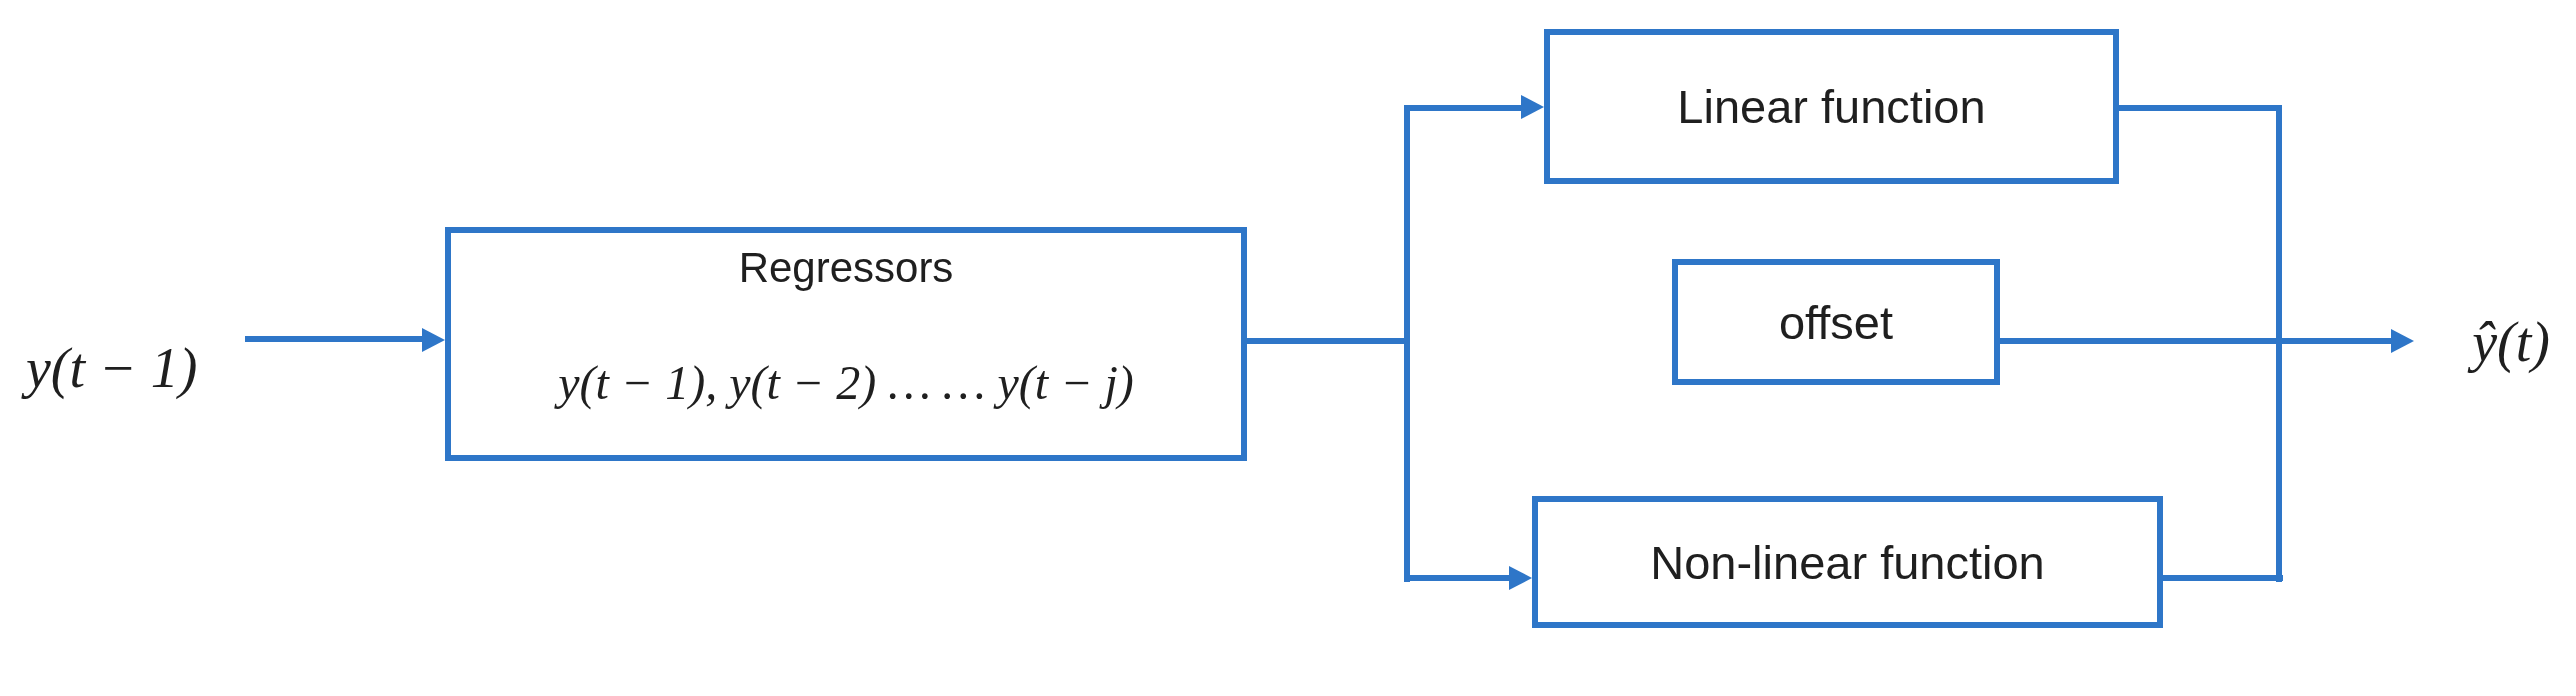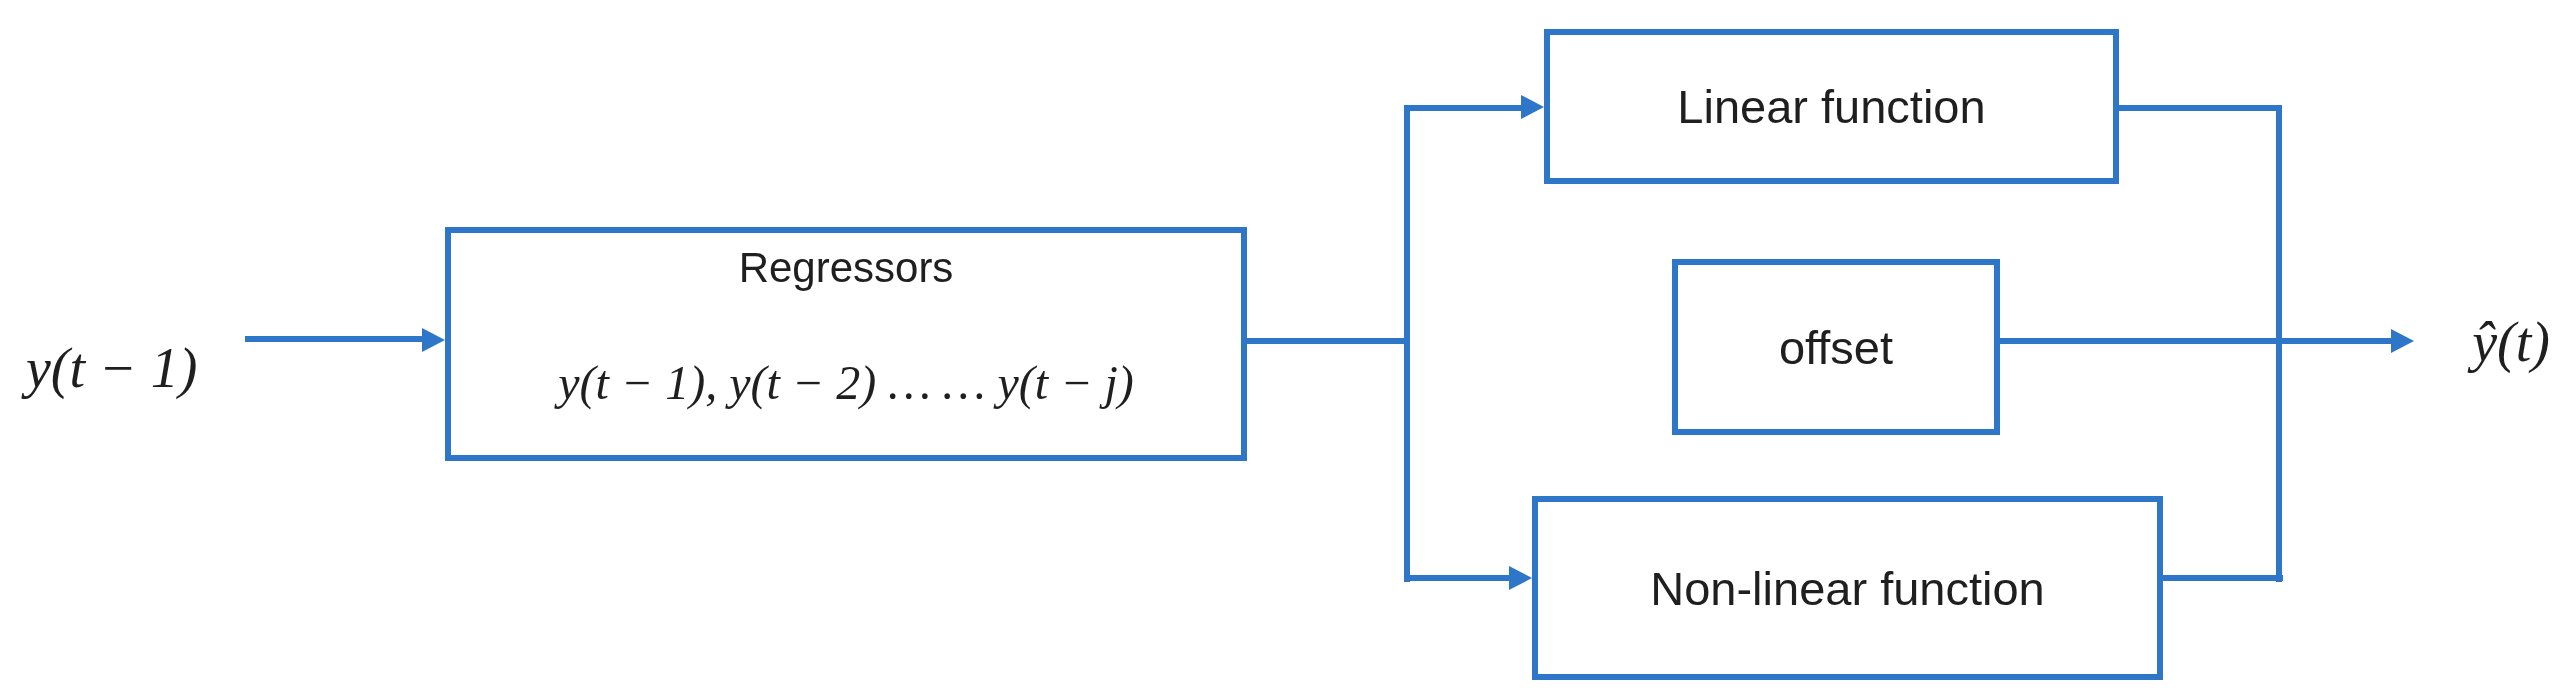--- a/index.html
+++ b/index.html
@@ -89,25 +89,25 @@
   <div class="hline" style="left:1406px; top:105px; width:117px; height:6.1px;"></div>
   <div class="arrowhead" style="left:1521px; top:95px;"></div>
 
   <div class="hline" style="left:1406px; top:575px; width:105px; height:6.1px;"></div>
   <div class="arrowhead" style="left:1509px; top:566px;"></div>
 
   <div class="box" style="left:1544px; top:29px; width:575px; height:155px;">
     <span class="boxlabel">Linear function</span>
   </div>
 
-  <div class="box" style="left:1672px; top:259px; width:328px; height:176px;">
+  <div class="box" style="left:1672px; top:259px; width:328px; height:126px;">
     <span class="boxlabel">offset</span>
   </div>
 
-  <div class="box" style="left:1532px; top:496px; width:631px; height:184px;">
+  <div class="box" style="left:1532px; top:496px; width:631px; height:132px;">
     <span class="boxlabel">Non-linear function</span>
   </div>
 
   <div class="hline" style="left:2113px; top:105px; width:169px; height:6.1px;"></div>
 
   <div class="vline" style="left:2276px; top:105px; width:6.1px; height:477px;"></div>
 
   <div class="hline" style="left:2157px; top:575px; width:126px; height:6.1px;"></div>
 
   <div class="hline" style="left:1994px; top:338px; width:399px; height:6.1px;"></div>

